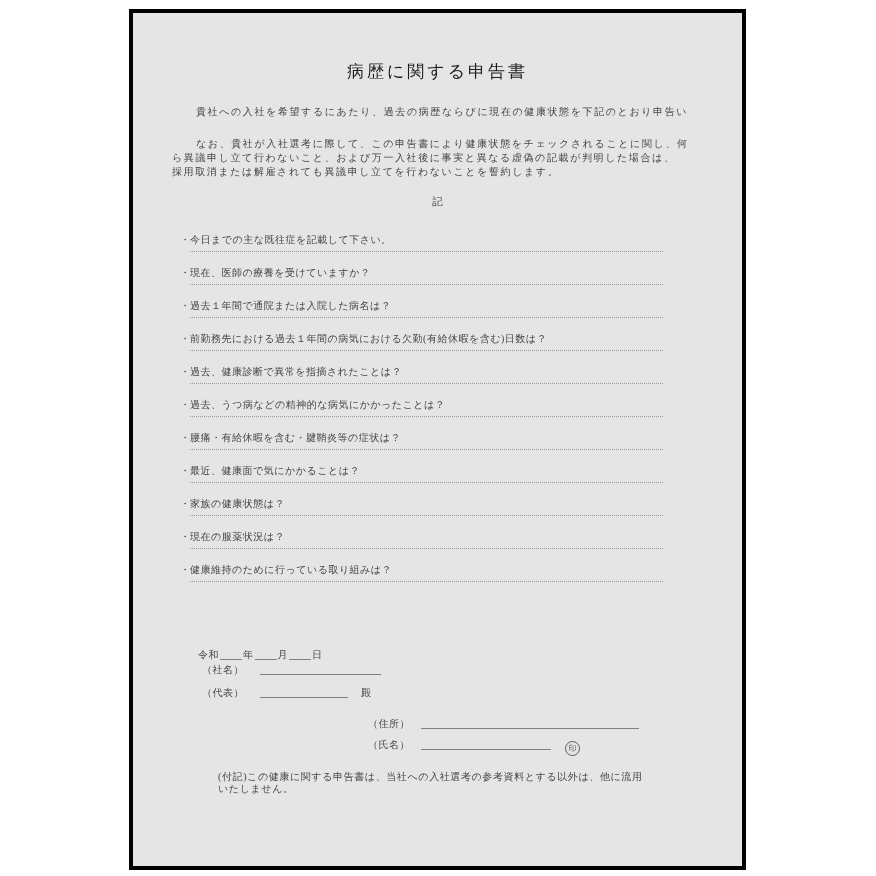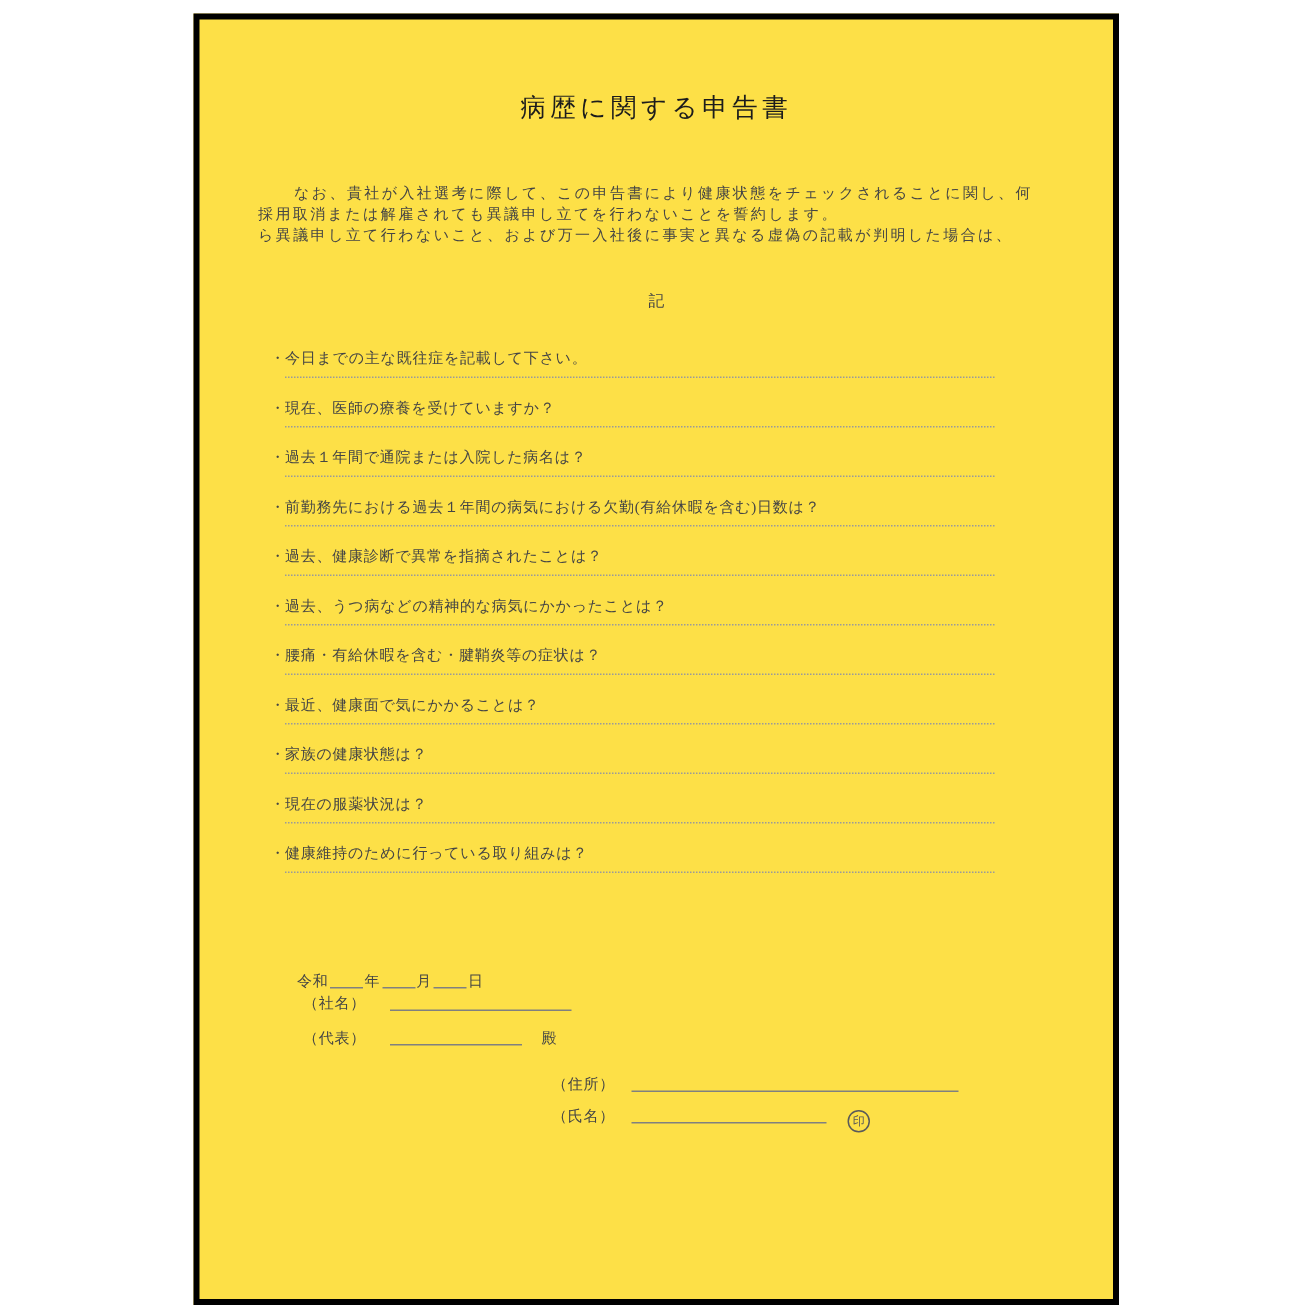--- a/index.html
+++ b/index.html
@@ -17,21 +17,21 @@
     background: #ffffff;
     overflow: hidden;
   }
   .page {
     position: absolute;
     left: 129px;
     top: 9px;
     width: 609px;
     height: 853px;
     border: 4px solid #000000;
-    background: #fde047;
+    background: #e5e5e5;
   }
   .doc-title {
     position: absolute;
     top: 48px;
     left: 0;
     width: 100%;
     text-align: center;
     font-size: 17px;
     line-height: 22px;
     letter-spacing: 3px;
@@ -155,25 +155,26 @@
 </head>
 <body>
 
 <div class="canvas">
   <div class="page">
 
     <div class="doc-title">病歴に関する申告書</div>
 
     <div class="intro">
       <div class="para1">
+        <div class="indent">貴社への入社を希望するにあたり、過去の病歴ならびに現在の健康状態を下記のとおり申告い</div>
       </div>
       <div class="para2">
         <div class="indent">なお、貴社が入社選考に際して、この申告書により健康状態をチェックされることに関し、何</div>
+        <div>ら異議申し立て行わないこと、および万一入社後に事実と異なる虚偽の記載が判明した場合は、</div>
         <div>採用取消または解雇されても異議申し立てを行わないことを誓約します。</div>
-        <div>ら異議申し立て行わないこと、および万一入社後に事実と異なる虚偽の記載が判明した場合は、</div>
       </div>
     </div>
 
     <div class="record-marker">記</div>
 
     <div class="q-list" id="q-list">
         <div class="q-item">
         <span class="q-bullet">・</span>
         <span>今日までの主な既往症を記載して下さい。</span>
       </div>
@@ -233,15 +234,19 @@
     </div>
 
     <div class="sig-row row-address">
       <span>（住所）</span><span class="blank blank-address"></span>
     </div>
 
     <div class="sig-row row-name">
       <span>（氏名）</span><span class="blank blank-name"></span><span class="seal">印</span>
     </div>
 
+    <div class="footnote">
+      <div>(付記)この健康に関する申告書は、当社への入社選考の参考資料とする以外は、他に流用</div>
+      <div>いたしません。</div>
+    </div>
 
   </div>
 </div>
 
 </body></html>

